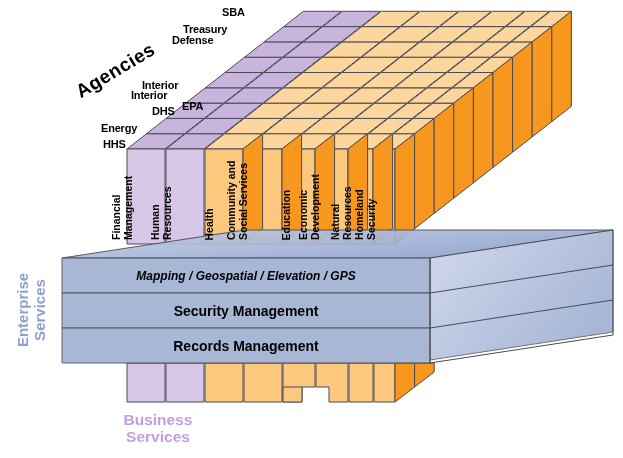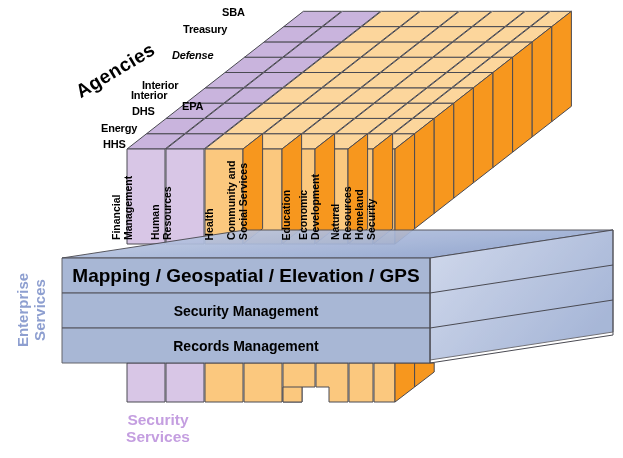--- a/index.html
+++ b/index.html
@@ -5,21 +5,21 @@
   html,body{margin:0;padding:0;background:#ffffff;}
   body{width:623px;height:458px;overflow:hidden;
        font-family:"Liberation Sans",sans-serif;}
   #stage{position:relative;width:623px;height:458px;background:#fff;}
   svg{position:absolute;left:0;top:0;}
   .lbl{position:absolute;font-weight:bold;color:#000;white-space:nowrap;}
   .agency{font-size:11px;letter-spacing:-0.2px;}
   .colname{font-size:10.5px;line-height:11.5px;font-weight:bold;color:#000;
            white-space:pre;text-align:left;}
   .entbar{font-size:14px;font-weight:bold;color:#000;}
-  .entbar.small{font-size:19px;}
+  .entbar.small{font-size:12px;font-style:italic;}
   .footcap{font-weight:bold;font-size:15.5px;line-height:17px;text-align:center;}
 </style>
 </head>
 <body>
 
 <div id="stage">
 
   <svg width="623" height="458" viewBox="0 0 623 458">
     <defs>
       <linearGradient id="blueTopG" x1="0" y1="0" x2="1" y2="0.4">
@@ -202,25 +202,25 @@
         <line x1="613" y1="230" x2="613" y2="335"></line>
       </g>
     </g>
   </svg>
 
   <div class="lbl agency" style="left:72px;top:84px;font-size:19px;transform:rotate(-31deg);
               transform-origin:left top;letter-spacing:0.5px;">Agencies</div>
 
   <div class="lbl agency" style="left:222px;top:6px;">SBA</div>
   <div class="lbl agency" style="left:183px;top:23px;">Treasury</div>
-  <div class="lbl agency" style="left:172px;top:49px;font-style:italic;">Defense</div>
+  <div class="lbl agency" style="left:172px;top:34px;">Defense</div>
   <div class="lbl agency" style="left:182px;top:56px;margin-top:44px;">EPA</div>
   <div class="lbl agency" style="left:142px;top:72px;margin-top:7px;">Interior</div>
   <div class="lbl agency" style="left:131px;top:89px;">Interior</div>
-  <div class="lbl agency" style="left:132px;top:105px;">DHS</div>
+  <div class="lbl agency" style="left:152px;top:105px;">DHS</div>
   <div class="lbl agency" style="left:101px;top:122px;">Energy</div>
   <div class="lbl agency" style="left:103px;top:138px;">HHS</div>
 
   <div class="lbl colname" style="left:134px;bottom:218px;transform-origin:left bottom;transform:rotate(-90deg);width:92px;">Financial
 Management</div>
   <div class="lbl colname" style="left:173px;bottom:218px;transform-origin:left bottom;transform:rotate(-90deg);width:92px;">Human
 Resources</div>
 
   <div class="lbl colname" style="left:215px;bottom:218px;transform-origin:left bottom;transform:rotate(-90deg);width:92px;">Health</div>
   <div class="lbl colname" style="left:249px;bottom:218px;transform-origin:left bottom;transform:rotate(-90deg);width:92px;">Community and
@@ -239,16 +239,16 @@
               align-items:center;justify-content:center;">Security Management</div>
   <div class="lbl entbar" style="left:62px;top:328px;width:368px;height:35px;display:flex;
               align-items:center;justify-content:center;">Records Management</div>
 
   <div style="position:absolute;left:14px;top:260px;width:100px;
               transform-origin:left top;transform:rotate(-90deg) translate(-100%,0);
               color:#8e9fd0;font-weight:bold;font-size:15px;line-height:17px;
               text-align:center;white-space:pre;">Enterprise
 Services</div>
 
-  <div class="footcap" style="position:absolute;left:106px;top:411px;width:104px;color:#c49ee0;white-space:pre;">Security
+  <div class="footcap" style="position:absolute;left:106px;top:411px;width:104px;color:#c49ee0;white-space:pre;">Business
 Services</div>
 
 </div>
 
 </body></html>

